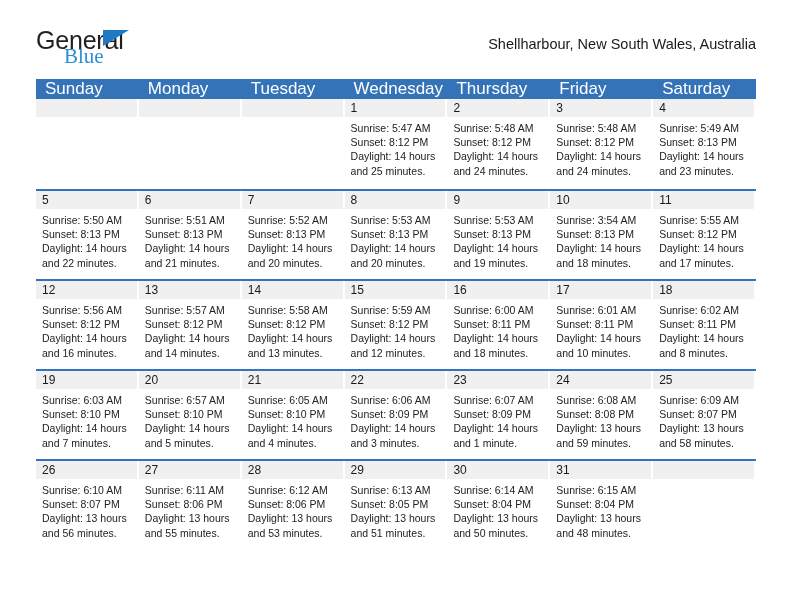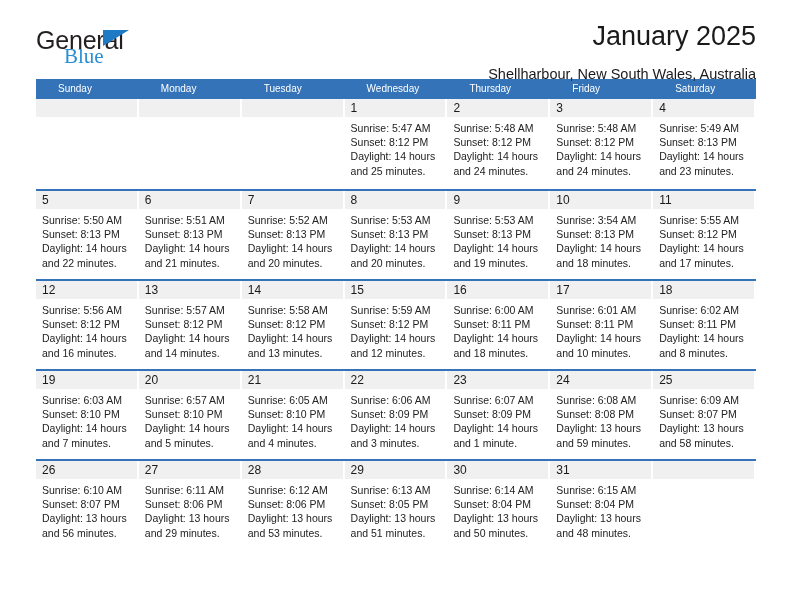--- a/index.html
+++ b/index.html
@@ -89,23 +89,23 @@
     width: 720px;
   }
   .week-head {
     display: flex;
     background: #3573b9;
     height: 20px;
   }
   .week-head .dow {
     flex: 1 1 0;
     color: #ffffff;
-    font-size: 10px;
+    font-size: 17px;
     line-height: 20px;
-    padding-left: 22px;
+    padding-left: 9px;
     white-space: nowrap;
   }
   .week {
     display: flex;
     height: 90px;
     border-top: 2px solid #3573b9;
     background: #ffffff;
   }
   .week:first-of-type { border-top: none; }
   .cell {
@@ -140,21 +140,20 @@
 
   <div class="header">
 
     <div class="logo">
       <span class="logo-general">General</span>
       <span class="logo-tri"></span>
       <span class="logo-blue">Blue</span>
     </div>
 
     <div class="title-block">
-      <div class="cal-title">January 2025</div>
       <div class="cal-subtitle">Shellharbour, New South Wales, Australia</div>
     </div>
 
   </div>
 
   <div class="calendar">
     <div class="week-head" id="weekday-header">
         <div class="dow">Sunday</div>
         <div class="dow">Monday</div>
         <div class="dow">Tuesday</div>
@@ -418,21 +417,21 @@
               <div>Daylight: 13 hours</div>
               <div>and 56 minutes.</div>
             </div>
           </div>
           <div class="cell">
             <div class="daynum-band">27</div>
             <div class="lines">
               <div>Sunrise: 6:11 AM</div>
               <div>Sunset: 8:06 PM</div>
               <div>Daylight: 13 hours</div>
-              <div>and 29 minutes.</div>
+              <div>and 55 minutes.</div>
             </div>
           </div>
           <div class="cell">
             <div class="daynum-band">28</div>
             <div class="lines">
               <div>Sunrise: 6:12 AM</div>
               <div>Sunset: 8:06 PM</div>
               <div>Daylight: 13 hours</div>
               <div>and 53 minutes.</div>
             </div>

